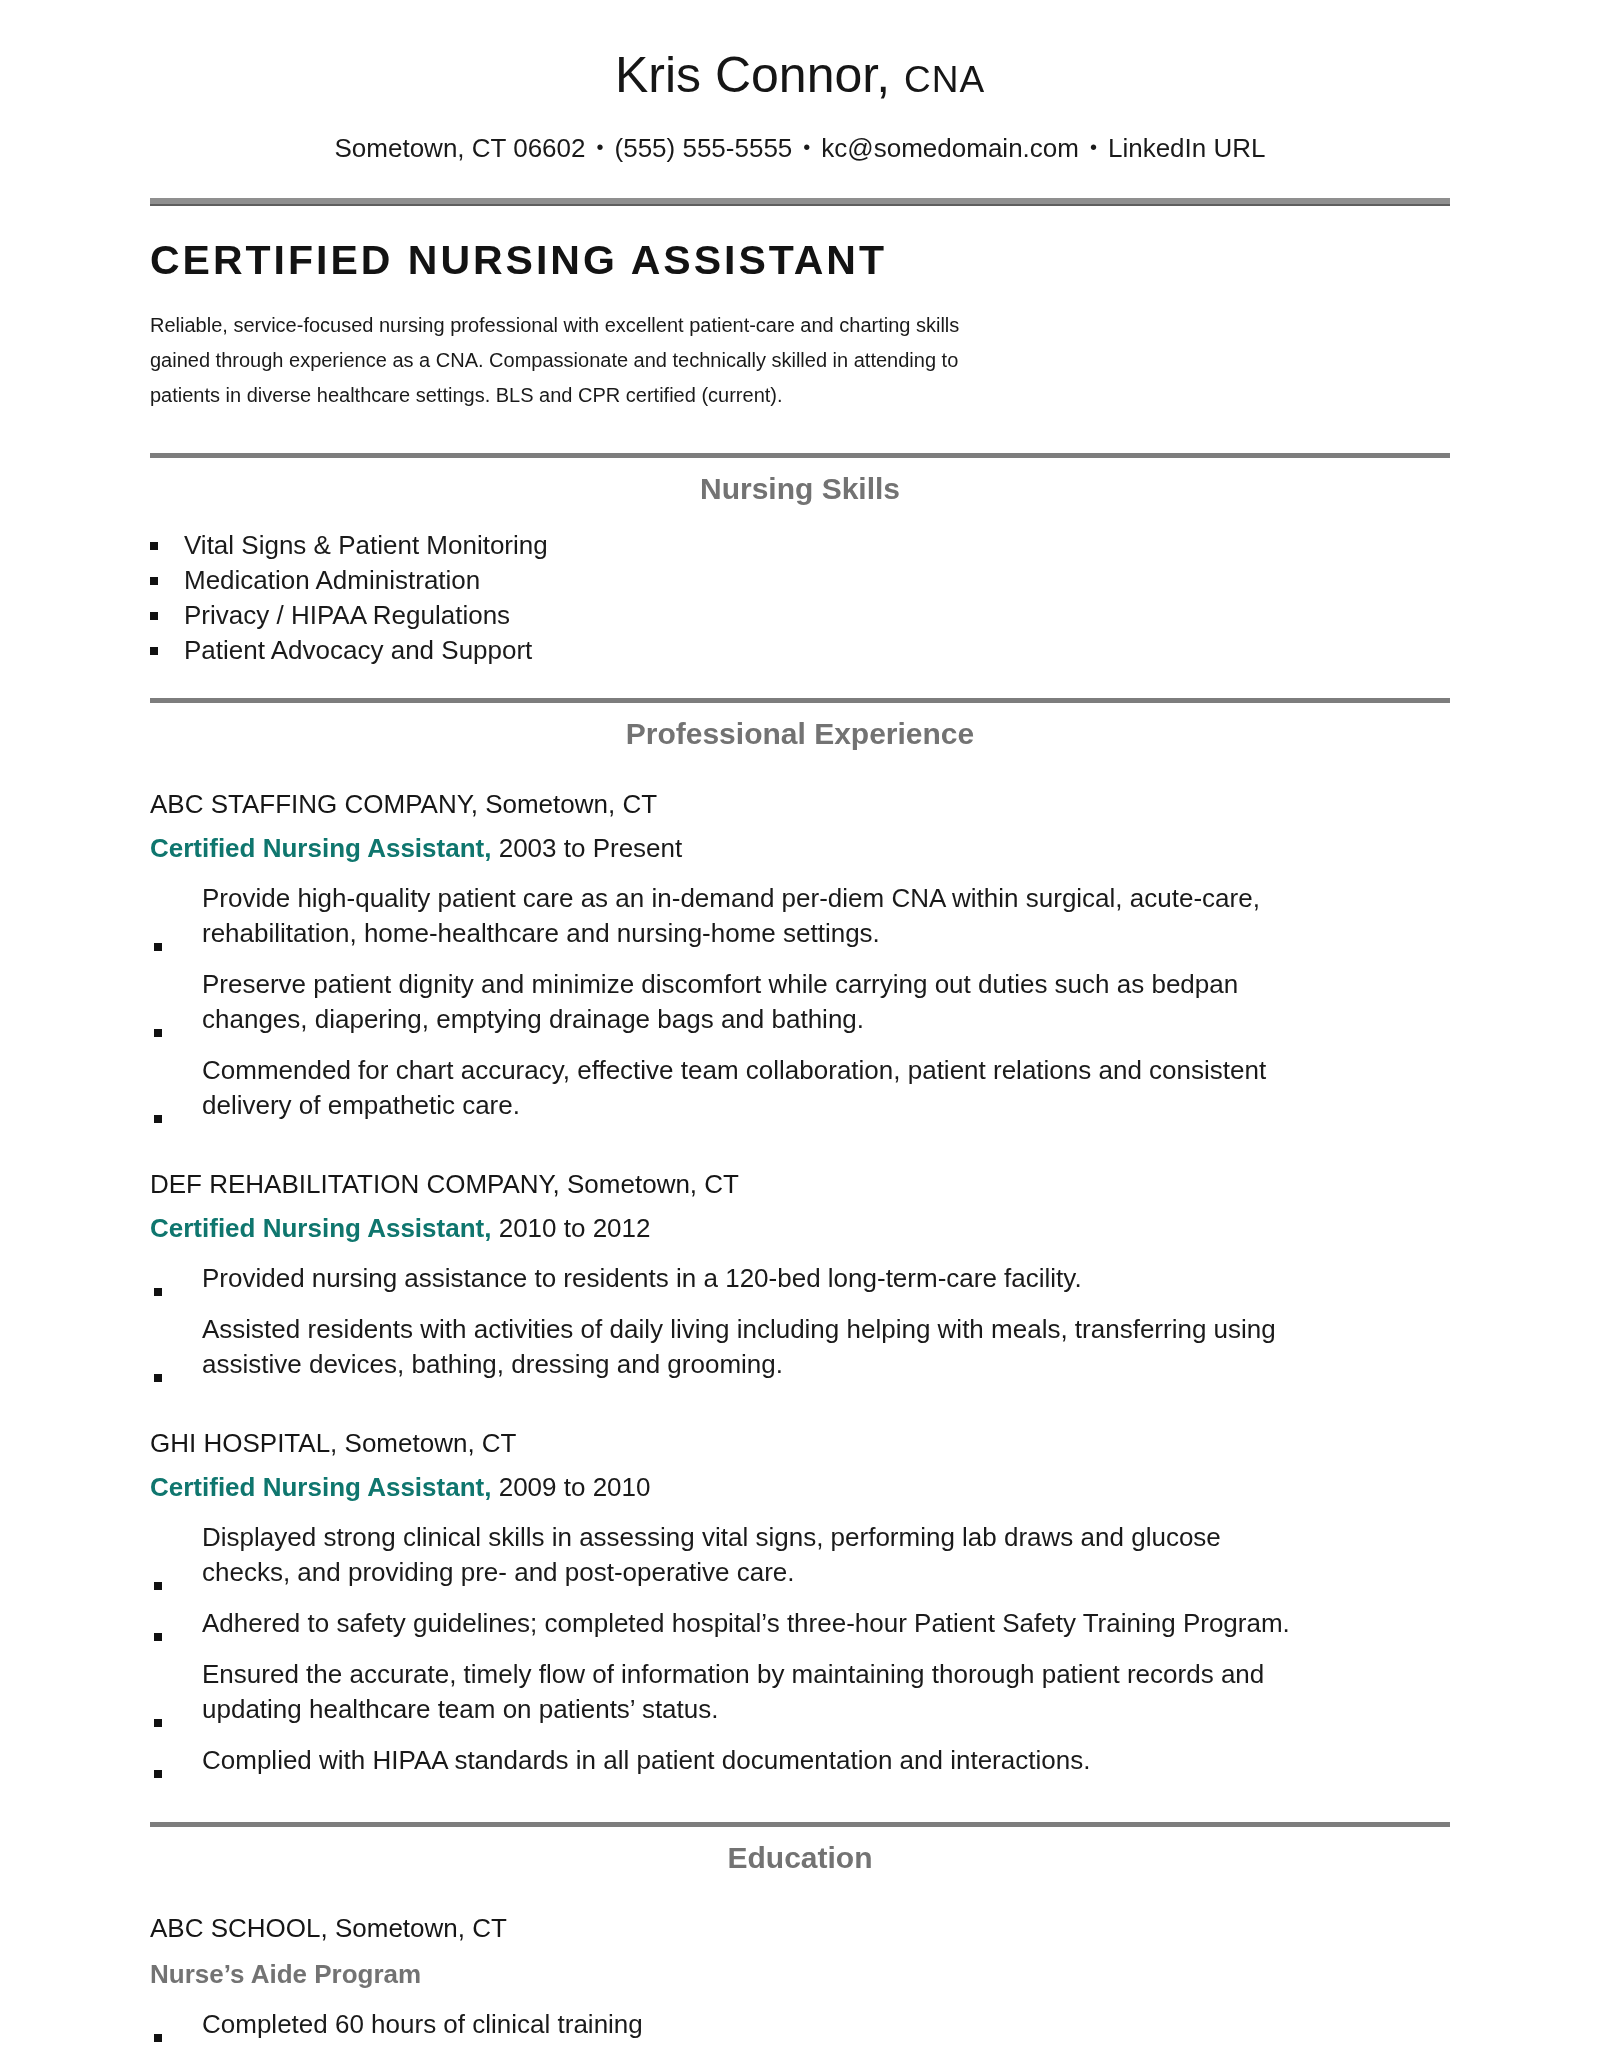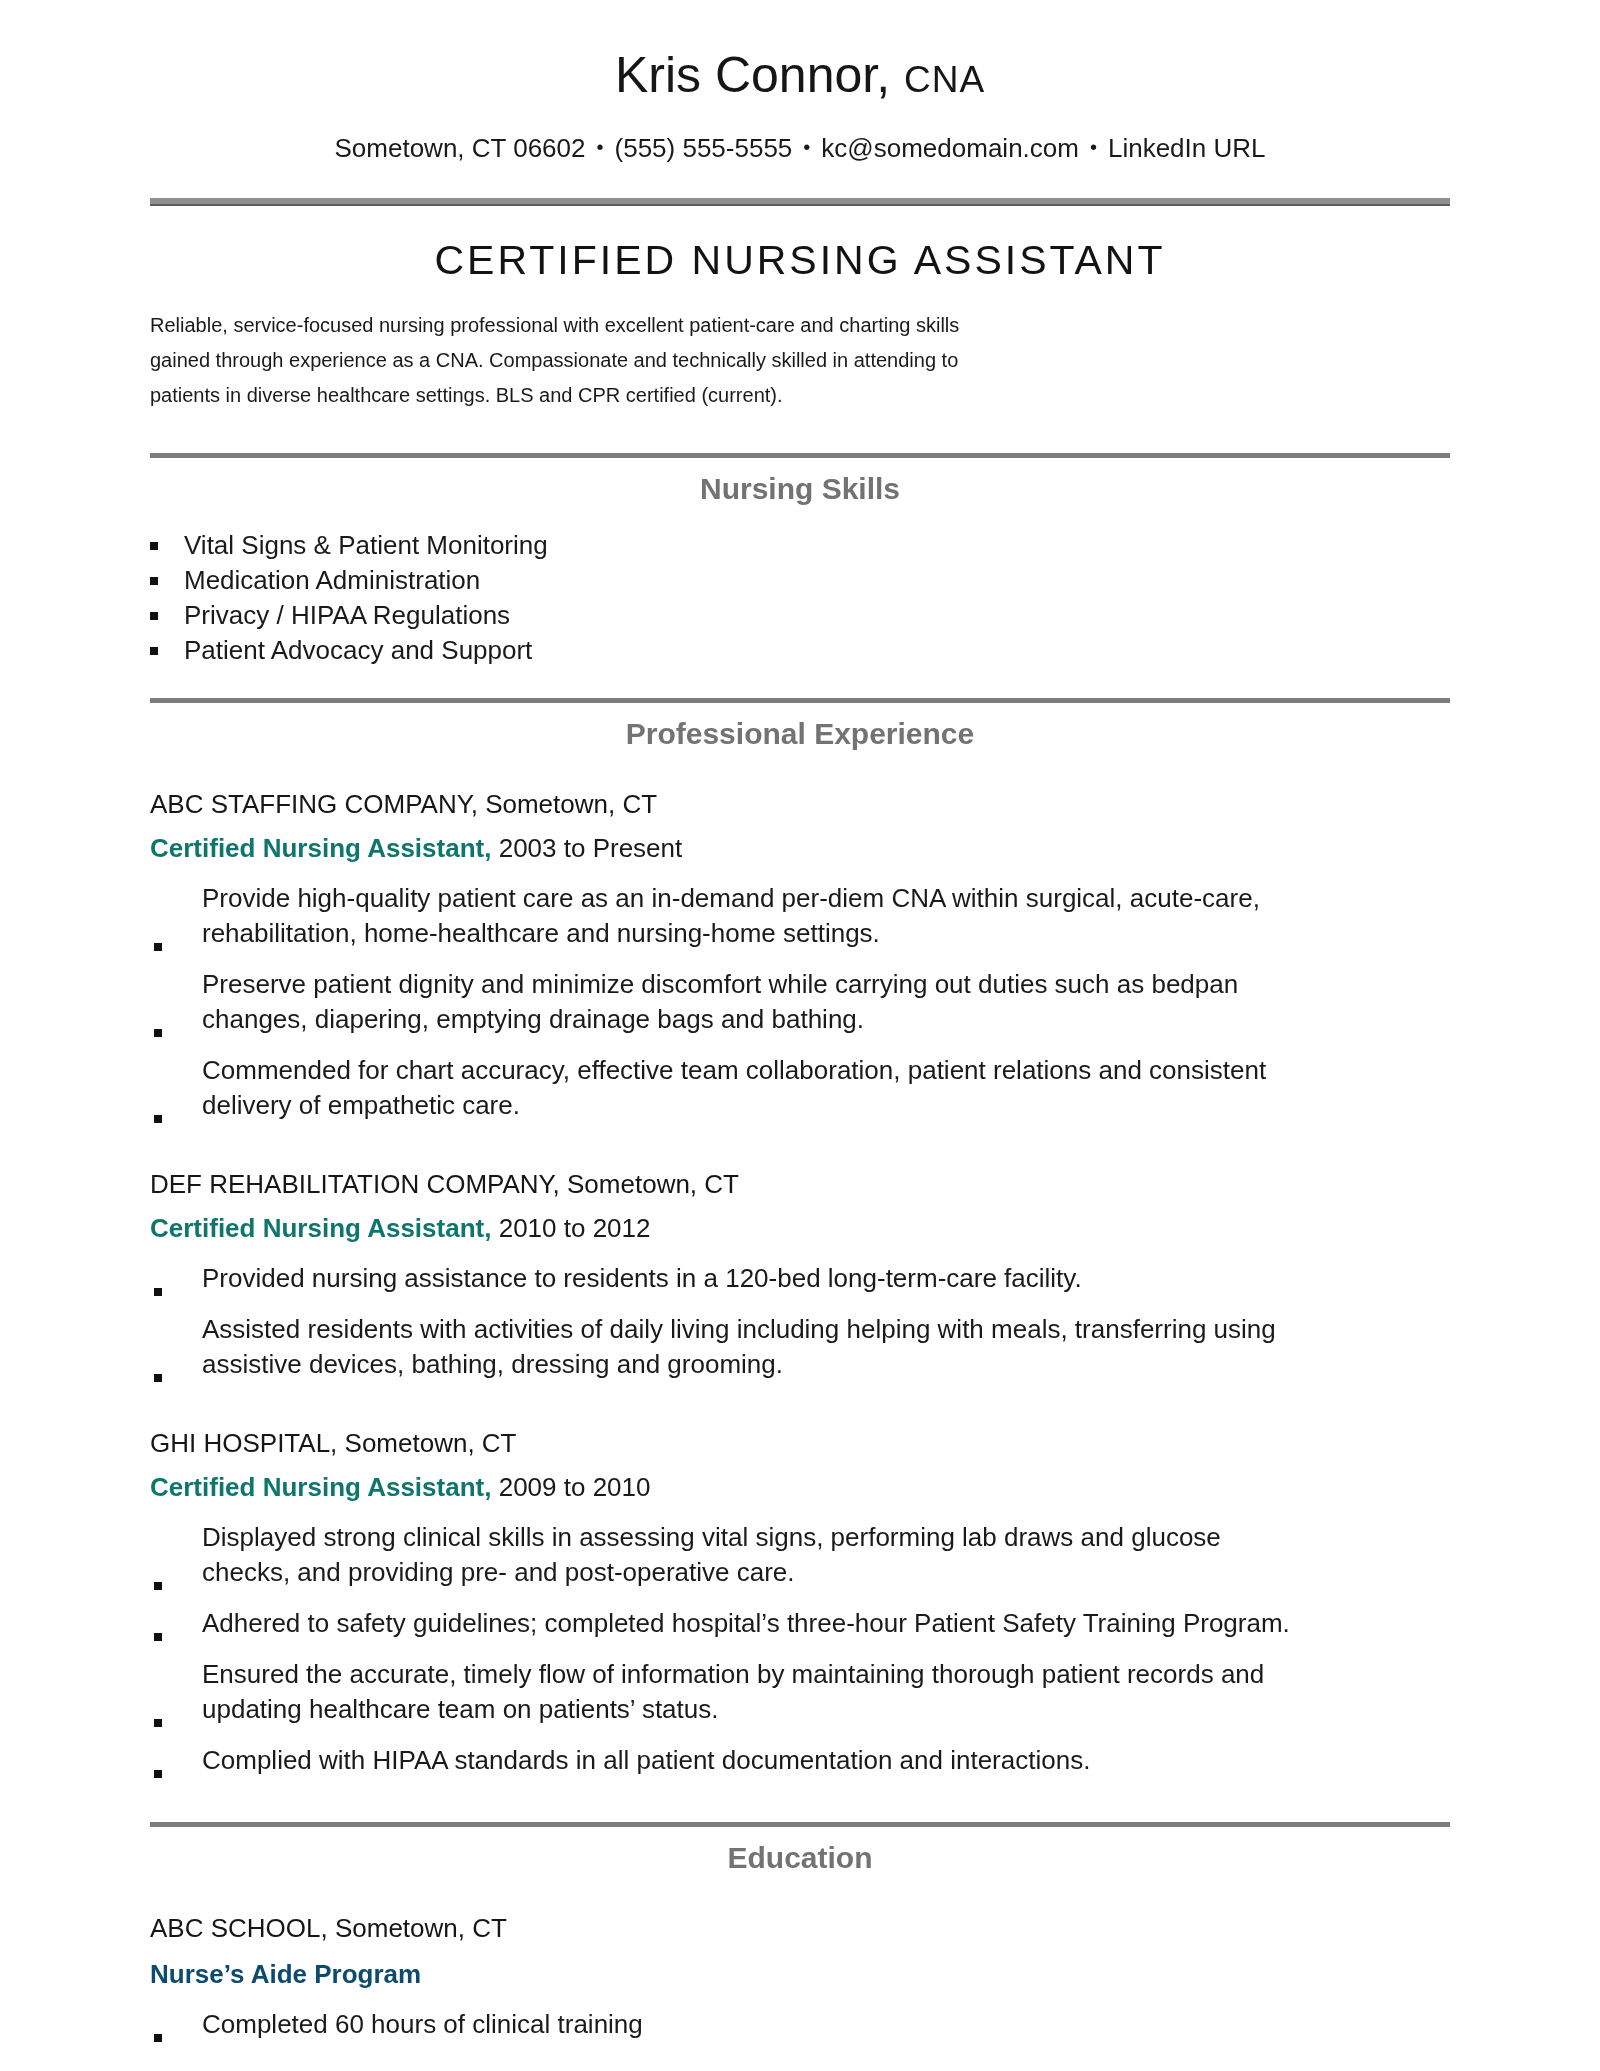--- a/index.html
+++ b/index.html
@@ -46,24 +46,24 @@
     height: 5px;
     background: #7d7d7d;
   }
   .rule-skills { margin-top: 40px; }
   .rule-exp { margin-top: 30px; }
   .rule-edu { margin-top: 44px; }
 
   
   .doc-title {
     margin: 30px 0 0 0;
-    text-align: center;
+    text-align: left;
     font-size: 41px;
     line-height: 48px;
-    font-weight: 400;
+    font-weight: 700;
     letter-spacing: 3px;
     color: #131313;
   }
   .summary {
     margin: 24px 0 0 0;
     font-size: 20px;
     line-height: 35px;
     white-space: pre-line;
     max-width: 1290px;
   }
@@ -119,21 +119,21 @@
   }
   .bullets .sq { margin-left: 4px; margin-right: 40px; margin-top: 14px; }
   .bullets .txt { white-space: pre-line; width: 1246px; }
 
   
   .program {
     margin: 12px 0 0 0;
     font-size: 26px;
     line-height: 34px;
     font-weight: 700;
-    color: #0c4a6e;
+    color: #737373;
   }
   .edu-bullets { margin-top: 4px; }
 </style>
 </head>
 <body>
 
 <div class="page">
   <div class="inner">
 
     <h1 class="name-line"><span>Kris Connor,</span> <span class="credential">CNA</span></h1>

